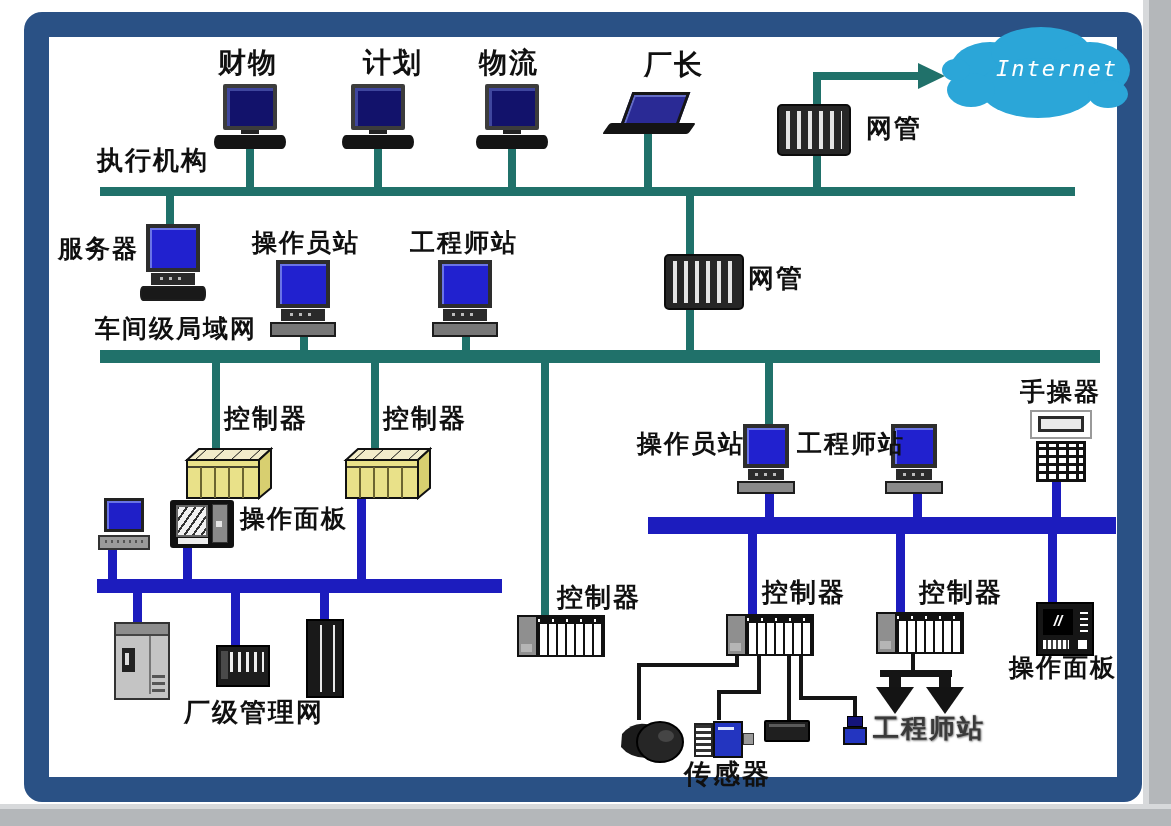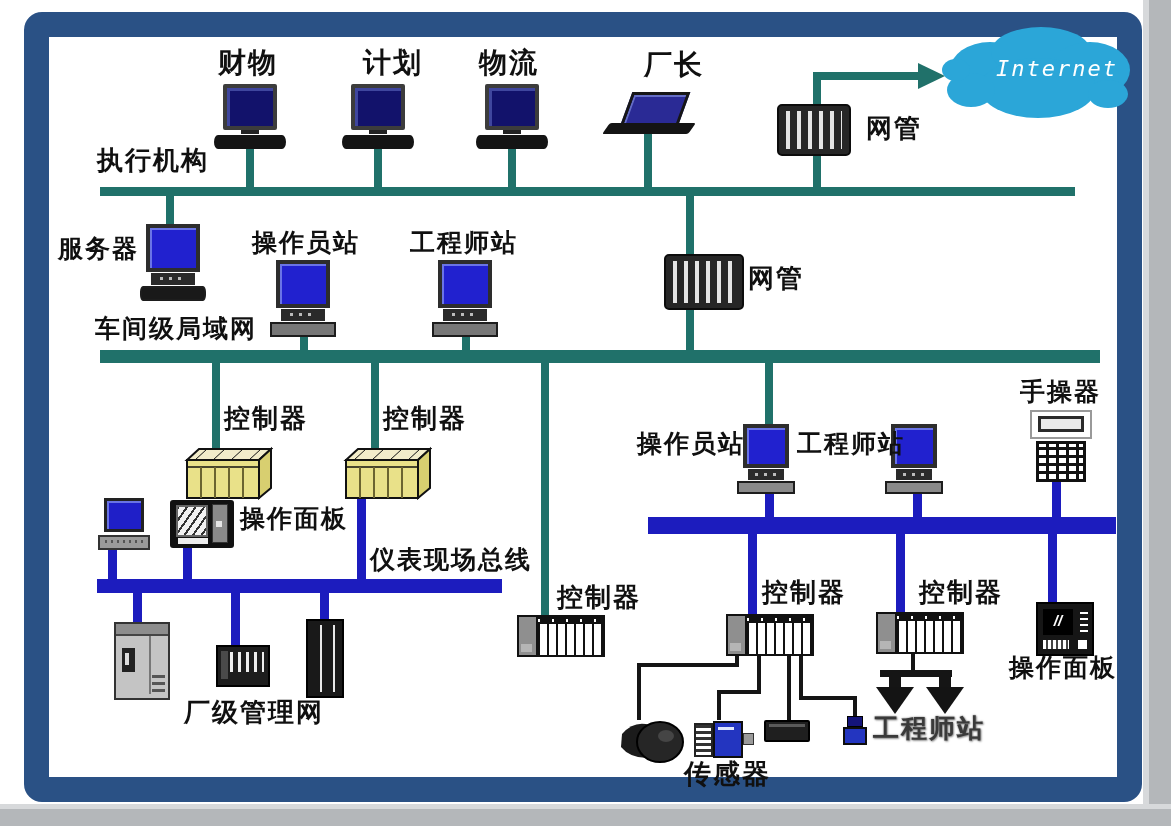--- a/index.html
+++ b/index.html
@@ -353,21 +353,20 @@
   <div class="lbl" style="left:866px;top:114px;font-size:26px">网管</div>
   <div class="lbl" style="left:97px;top:146px;font-size:26px">执行机构</div>
   <div class="lbl" style="left:58px;top:235px">服务器</div>
   <div class="lbl" style="left:252px;top:229px">操作员站</div>
   <div class="lbl" style="left:410px;top:229px">工程师站</div>
   <div class="lbl" style="left:748px;top:264px;font-size:26px">网管</div>
   <div class="lbl" style="left:95px;top:315px">车间级局域网</div>
   <div class="lbl" style="left:224px;top:404px;font-size:26px">控制器</div>
   <div class="lbl" style="left:383px;top:404px;font-size:26px">控制器</div>
   <div class="lbl" style="left:240px;top:505px">操作面板</div>
-  <div class="lbl" style="left:370px;top:546px">仪表现场总线</div>
   <div class="lbl" style="left:184px;top:698px;font-size:26px">厂级管理网</div>
   <div class="lbl" style="left:557px;top:583px;font-size:26px">控制器</div>
   <div class="lbl" style="left:637px;top:430px">操作员站</div>
   <div class="lbl" style="left:797px;top:430px">工程师站</div>
   <div class="lbl" style="left:1020px;top:378px">手操器</div>
   <div class="lbl" style="left:762px;top:578px;font-size:26px">控制器</div>
   <div class="lbl" style="left:919px;top:578px;font-size:26px">控制器</div>
   <div class="lbl" style="left:1009px;top:654px">操作面板</div>
   <div class="lbl" style="left:684px;top:760px;font-size:27px">传感器</div>
   <div class="lbl blur" style="left:873px;top:714px;font-size:26px">工程师站</div>

